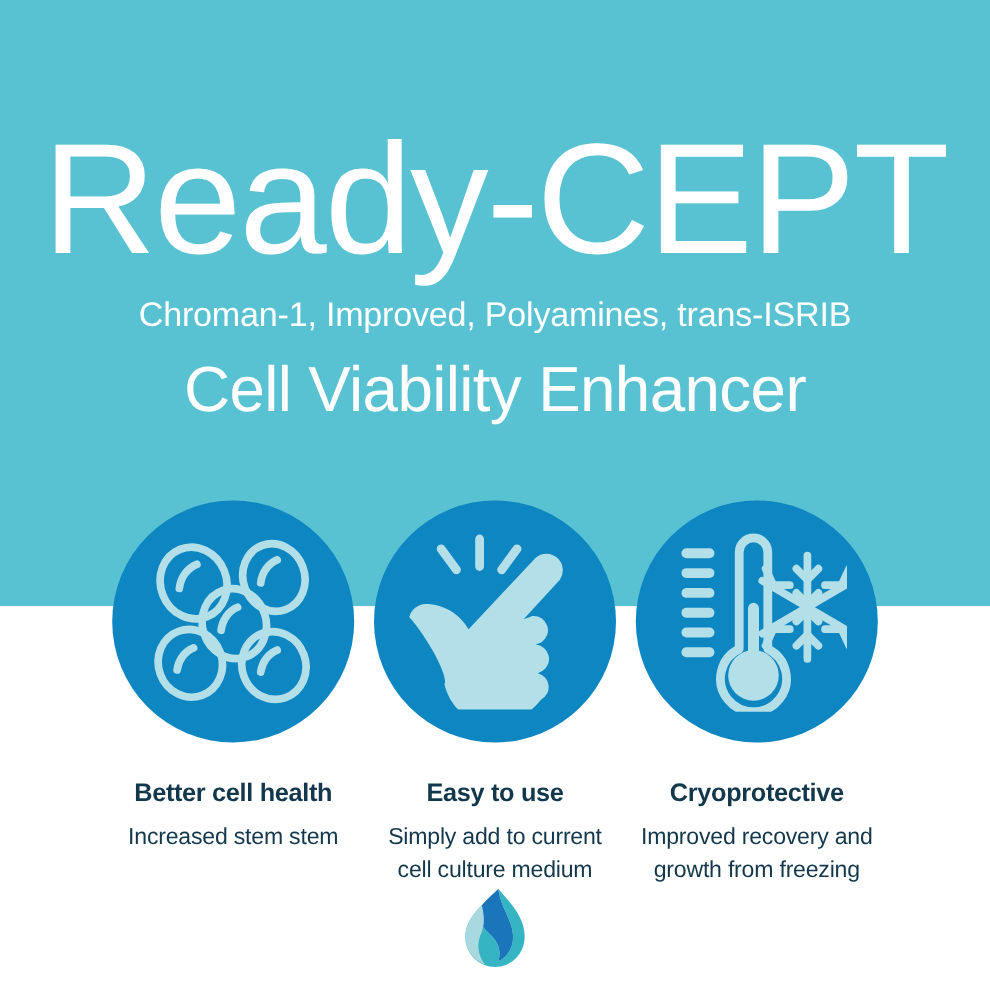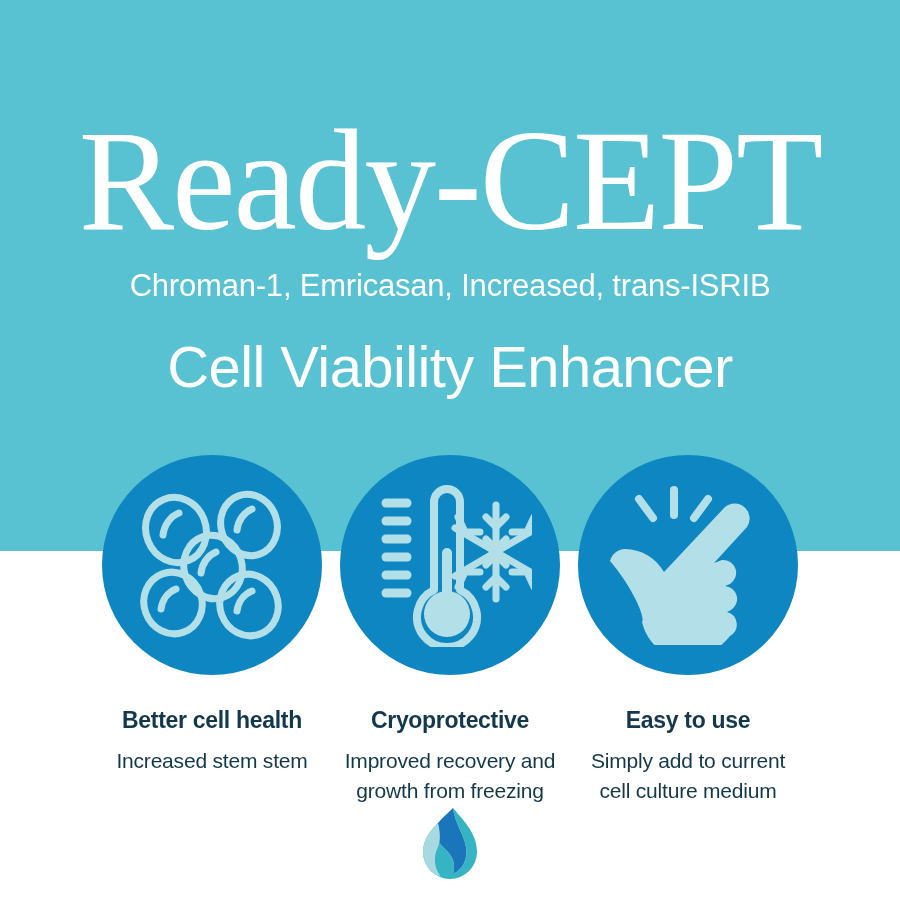--- a/index.html
+++ b/index.html
@@ -32,39 +32,39 @@
     position: absolute;
     left: 0;
     top: 0;
     width: 900px;
     text-align: center;
     user-select: none;
   }
   .title {
     margin: 0;
     padding-top: 110px;
-    font-family: Liberation Serif, serif;
+    font-family: Liberation Sans, sans-serif;
     font-size: 143px;
     line-height: 1.0;
     font-weight: 400;
     letter-spacing: -2px;
     color: #ffffff;
   }
   .ingredients {
     margin: 0;
     padding-top: 16px;
     font-family: "Liberation Sans", sans-serif;
     font-size: 31px;
     line-height: 1.1;
     font-weight: 400;
     letter-spacing: -0.2px;
     color: #ffffff;
   }
   .tagline {
-    margin: 12px;
+    margin: 0;
     padding-top: 22px;
     font-family: "Liberation Sans", sans-serif;
     font-size: 58px;
     line-height: 1.05;
     font-weight: 400;
     letter-spacing: -0.6px;
     color: #ffffff;
   }
   
   .features {
@@ -128,21 +128,21 @@
 </style>
 </head>
 <body>
 
 <div id="poster">
 
   <div class="teal-band"></div>
 
   <div class="headline-block">
     <h1 class="title">Ready-CEPT</h1>
-    <p class="ingredients">Chroman-1, Emricasan, Increased, trans-ISRIB</p>
+    <p class="ingredients">Chroman-1, Improved, Polyamines, trans-ISRIB</p>
     <p class="tagline">Cell Viability Enhancer</p>
   </div>
 
   <div class="features">
 
     <div class="feature">
       <div class="circle">
         <span>
           <svg width="160" height="160" viewBox="0 0 160 160" aria-hidden="true">
             <g fill="none" stroke="#b3dfe8" stroke-width="7" stroke-linecap="round">
@@ -156,70 +156,20 @@
               <path d="M29 124 a23 25 0 0 1 15 -20" stroke-width="7"></path>
               <ellipse cx="117" cy="120" rx="29" ry="31" transform="rotate(-20 117 120)"></ellipse>
               <path d="M105 126 a23 25 0 0 1 15 -20" stroke-width="7"></path>
             </g>
           </svg>
         </span>
       </div>
       <p class="feature-heading">Better cell health</p>
       <p class="feature-desc">
         <span>Increased stem stem</span><br>
-      </p>
-    </div>
-
-    <div class="feature">
-      <div class="circle">
-        <span>
-          <svg width="164" height="164" viewBox="0 0 164 164" aria-hidden="true">
-
-            <g stroke="#b3dfe8" stroke-width="9" stroke-linecap="round">
-              <line x1="18" y1="20" x2="39" y2="20"></line>
-              <line x1="18" y1="38" x2="39" y2="38"></line>
-              <line x1="18" y1="56" x2="39" y2="56"></line>
-              <line x1="18" y1="74" x2="39" y2="74"></line>
-              <line x1="18" y1="92" x2="39" y2="92"></line>
-              <line x1="18" y1="110" x2="39" y2="110"></line>
-            </g>
-
-            <path d="M66 107 L66 19 a13 13 0 0 1 26 0 L92 107
-                     a30 30 0 1 1 -26 0 Z" fill="none" stroke="#b3dfe8" stroke-width="8" stroke-linejoin="round"></path>
-
-            <line x1="79" y1="70" x2="79" y2="120" stroke="#b3dfe8" stroke-width="10" stroke-linecap="round"></line>
-            <circle cx="79" cy="131" r="23" fill="#b3dfe8"></circle>
-
-            <g stroke="#b3dfe8" stroke-width="7" stroke-linecap="round" fill="none">
-              <line x1="128" y1="22" x2="128" y2="116"></line>
-              <line x1="87" y1="45" x2="169" y2="93"></line>
-              <line x1="169" y1="45" x2="87" y2="93"></line>
-
-              <path d="M118 34 L128 44 L138 34"></path>
-              <path d="M118 56 L128 66 L138 56"></path>
-
-              <path d="M118 104 L128 94 L138 104"></path>
-              <path d="M118 82  L128 72 L138 82"></path>
-
-              <path d="M90 34 L97 49 L112 49"></path>
-              <path d="M106 60 L112 70 L124 70" opacity="0"></path>
-
-              <path d="M166 104 L159 89 L144 89"></path>
-
-              <path d="M166 34 L159 49 L144 49"></path>
-
-              <path d="M90 104 L97 89 L112 89"></path>
-            </g>
-          </svg>
-        </span>
-      </div>
-      <p class="feature-heading">Cryoprotective</p>
-      <p class="feature-desc">
-        <span>Improved recovery and</span><br>
-        <span>growth from freezing</span>
       </p>
     </div>
 
     <div class="feature">
       <div class="circle">
         <span>
           <svg width="160" height="160" viewBox="0 0 160 160" aria-hidden="true">
 
             <g stroke="#b3dfe8" stroke-width="8" stroke-linecap="round">
               <line x1="31" y1="14" x2="45" y2="33"></line>
@@ -242,20 +192,70 @@
           </svg>
         </span>
       </div>
       <p class="feature-heading">Easy to use</p>
       <p class="feature-desc">
         <span>Simply add to current</span><br>
         <span>cell culture medium</span>
       </p>
     </div>
 
+    <div class="feature">
+      <div class="circle">
+        <span>
+          <svg width="164" height="164" viewBox="0 0 164 164" aria-hidden="true">
+
+            <g stroke="#b3dfe8" stroke-width="9" stroke-linecap="round">
+              <line x1="18" y1="20" x2="39" y2="20"></line>
+              <line x1="18" y1="38" x2="39" y2="38"></line>
+              <line x1="18" y1="56" x2="39" y2="56"></line>
+              <line x1="18" y1="74" x2="39" y2="74"></line>
+              <line x1="18" y1="92" x2="39" y2="92"></line>
+              <line x1="18" y1="110" x2="39" y2="110"></line>
+            </g>
+
+            <path d="M66 107 L66 19 a13 13 0 0 1 26 0 L92 107
+                     a30 30 0 1 1 -26 0 Z" fill="none" stroke="#b3dfe8" stroke-width="8" stroke-linejoin="round"></path>
+
+            <line x1="79" y1="70" x2="79" y2="120" stroke="#b3dfe8" stroke-width="10" stroke-linecap="round"></line>
+            <circle cx="79" cy="131" r="23" fill="#b3dfe8"></circle>
+
+            <g stroke="#b3dfe8" stroke-width="7" stroke-linecap="round" fill="none">
+              <line x1="128" y1="22" x2="128" y2="116"></line>
+              <line x1="87" y1="45" x2="169" y2="93"></line>
+              <line x1="169" y1="45" x2="87" y2="93"></line>
+
+              <path d="M118 34 L128 44 L138 34"></path>
+              <path d="M118 56 L128 66 L138 56"></path>
+
+              <path d="M118 104 L128 94 L138 104"></path>
+              <path d="M118 82  L128 72 L138 82"></path>
+
+              <path d="M90 34 L97 49 L112 49"></path>
+              <path d="M106 60 L112 70 L124 70" opacity="0"></path>
+
+              <path d="M166 104 L159 89 L144 89"></path>
+
+              <path d="M166 34 L159 49 L144 49"></path>
+
+              <path d="M90 104 L97 89 L112 89"></path>
+            </g>
+          </svg>
+        </span>
+      </div>
+      <p class="feature-heading">Cryoprotective</p>
+      <p class="feature-desc">
+        <span>Improved recovery and</span><br>
+        <span>growth from freezing</span>
+      </p>
+    </div>
+
   </div>
 
   <div class="brand-logo">
     <span>
       <svg width="70" height="84" viewBox="0 0 70 84" aria-hidden="true">
 
         <path d="M38 2
                  c12 14 24 26 24 44
                  a27 27 0 0 1 -54 0
                  c0 -12 7 -21 15 -29

